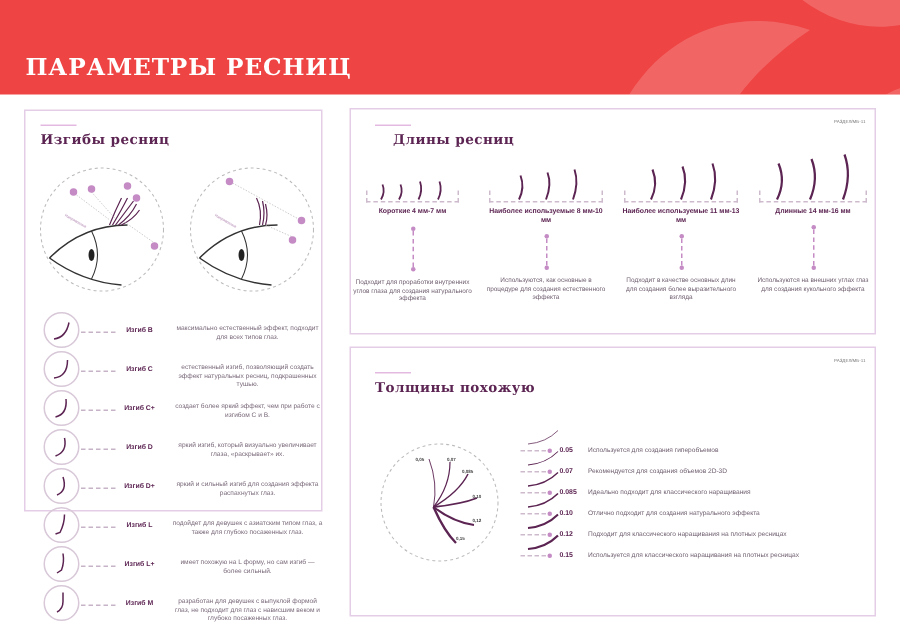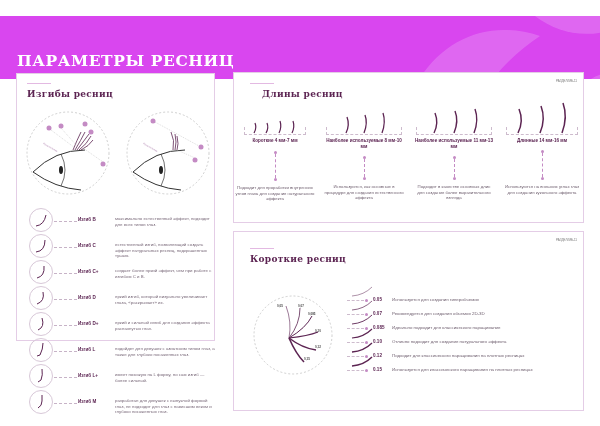--- a/index.html
+++ b/index.html
@@ -1,30 +1,30 @@
 <!DOCTYPE html>
 <html><head>
 <meta charset="utf-8">
 <style>
   * { box-sizing: border-box; margin: 0; padding: 0; }
   html, body { width: 600px; height: 426px; overflow: hidden; background: #ffffff; }
   body { position: relative; font-family: "Liberation Sans", sans-serif; color: #3a2a3a; }
 
-  .header { position: absolute; left: 0; top: 16px; width: 600px; height: 63px; background: #d946ef; overflow: hidden; }
+  .header { position: absolute; left: 0; top: 0; width: 600px; height: 63px; background: #ef4444; overflow: hidden; }
   .header .deco { position: absolute; right: -20px; top: -30px; width: 260px; height: 140px; opacity: 0.18; }
   .header .title { position: absolute; left: 17px; top: 35px; font-family: "DejaVu Serif", serif; font-weight: bold; font-size: 15.5px; letter-spacing: 0.6px; color: #ffffff; }
   .header .logo { position: absolute; left: 408px; top: 27px; font-family: "DejaVu Serif", serif; font-size: 21px; letter-spacing: 3px; color: #5c2452; }
   .header .logo .orn { font-size: 14px; letter-spacing: 0; position: relative; top: -3px; }
 
   .panel { position: absolute; border: 1px solid #e4cde6; background: #fff; }
   .panel .accent { position: absolute; width: 24px; height: 1px; background: #e3b9e2; }
   .panel .ptitle { position: absolute; font-family: "DejaVu Serif", serif; font-weight: bold; font-size: 9px; color: #5c2452; letter-spacing: 0.3px; }
   .panel .code { position: absolute; font-size: 3px; color: #777; }
 
-  #p-curves { left: 16px; top: 73px; width: 199px; height: 268px; }
+  #p-curves { left: 16px; top: 73px; width: 199px; height: 268px; text-align: center; }
   #p-lengths { left: 233px; top: 72px; width: 351px; height: 151px; }
   #p-thick { left: 233px; top: 231px; width: 351px; height: 180px; }
 
   .eye { position: absolute; }
   .curve-row { position: absolute; left: 12px; width: 186px; height: 26px; }
   .curve-row .ring { position: absolute; left: 0; top: 0; width: 24px; height: 24px; border: 1px solid #d8c8d8; border-radius: 50%; }
   .curve-row .dash { position: absolute; left: 25px; top: 13px; width: 23px; border-top: 1px dashed #c7b3c7; }
   .curve-row .name { position: absolute; left: 49px; top: 9px; width: 30px; font-size: 4.6px; font-weight: bold; color: #5c2452; }
   .curve-row .desc { position: absolute; left: 86px; top: 8px; width: 100px; font-size: 4.4px; line-height: 5.6px; color: #7a6a7a; }
 
@@ -242,21 +242,21 @@
     <div class="lbl" style="top:25px;">Длинные 14 мм-16 мм</div>
     <div class="dot" style="left:37px;top:37px;"></div>
     <div class="vline" style="left:38px;top:40px;height:24px;"></div>
     <div class="dot" style="left:37px;top:64px;"></div>
     <div class="ldesc" style="left:-2px;top:71px;">Используются на внешних углах глаз для создания кукольного эффекта</div>
   </div>
 </div>
 
 <div class="panel" id="p-thick">
   <div class="accent" style="left:16px;top:16px;"></div>
-  <div class="ptitle" style="left:16px;top:22px;">Короткие ресниц</div>
+  <div class="ptitle" style="left:16px;top:22px;">Толщины похожую</div>
   <div class="code" style="right:6px;top:6px;">РАЗДЕЛ/МБ-11</div>
 
   <svg style="position:absolute;left:18px;top:62px;" width="82" height="82" viewBox="0 0 82 82">
     <circle cx="41" cy="41" r="39" fill="none" stroke="#bbb" stroke-dasharray="2,2" stroke-width="0.7"></circle>
     <g fill="none" stroke="#5c2452">
       <path d="M37 44 Q 40 28 34 12" stroke-width="0.6"></path>
       <path d="M37 44 Q 48 30 48 14" stroke-width="0.8"></path>
       <path d="M37 44 Q 54 34 60 22" stroke-width="1"></path>
       <path d="M37 44 Q 56 42 66 38" stroke-width="1.2"></path>
       <path d="M37 44 Q 50 54 64 56" stroke-width="1.4"></path>

